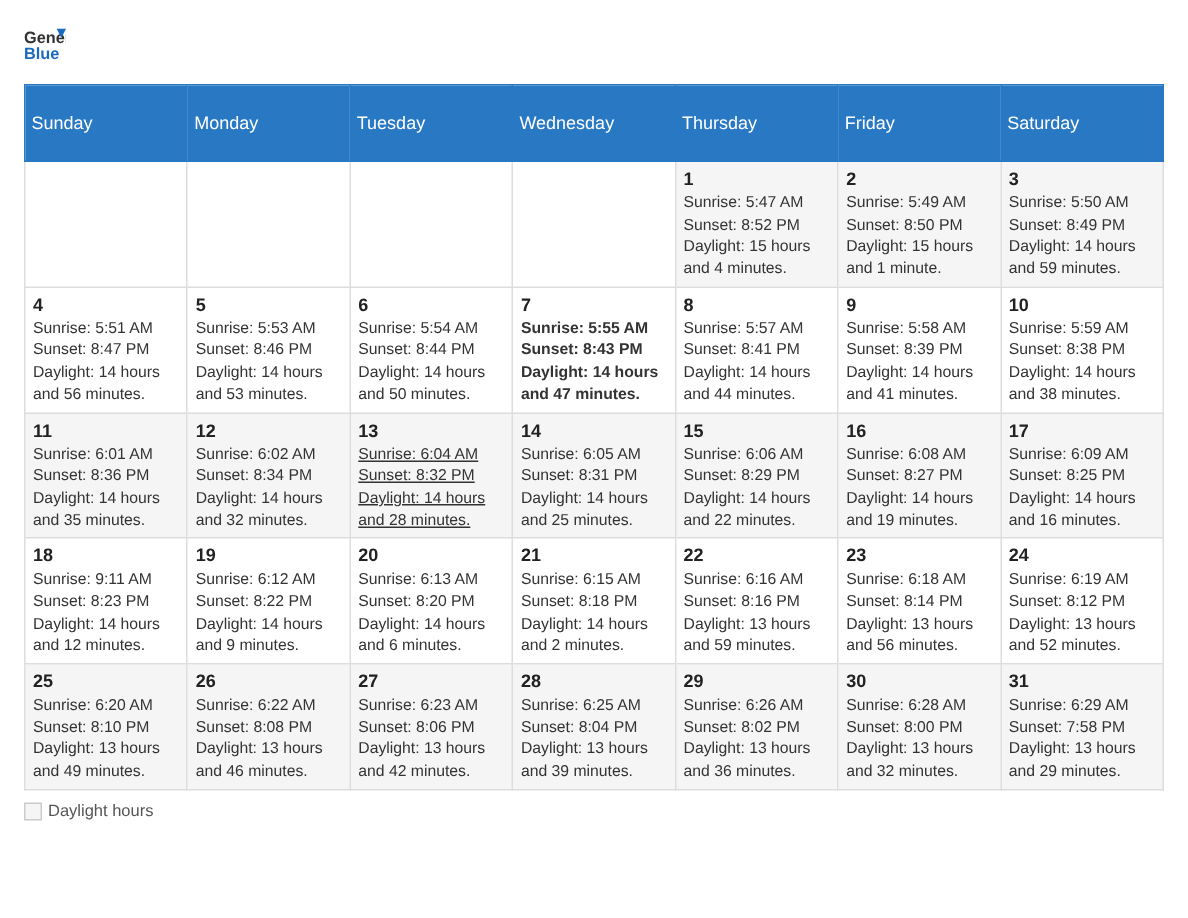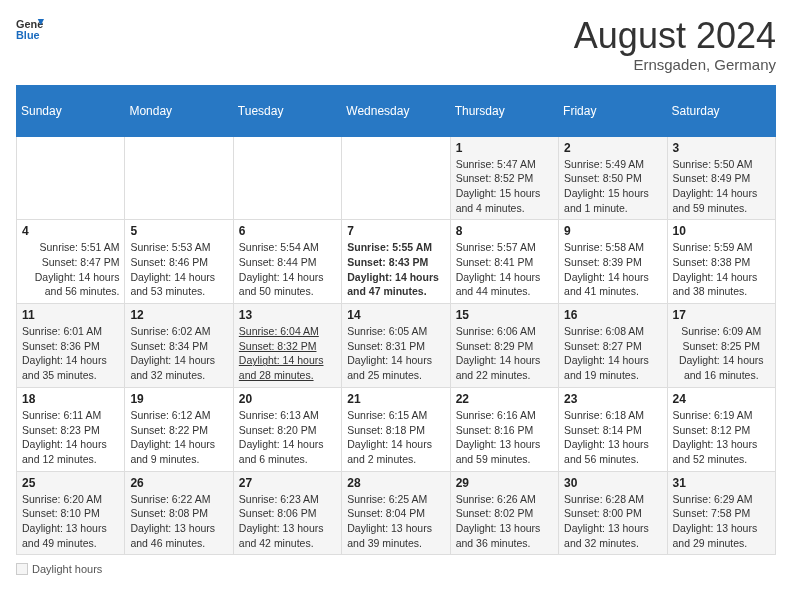--- a/index.html
+++ b/index.html
@@ -102,24 +102,20 @@
 </head>
 <body>
 
 <div class="header-area">
   <div class="logo">
     <svg class="logo-icon" viewBox="0 0 36 36">
       <text x="0" y="16" font-size="14" font-weight="bold" fill="#333">General</text>
       <text x="0" y="30" font-size="14" font-weight="bold" fill="#1a6bbf">Blue</text>
       <polygon points="28,4 36,4 32,12" fill="#1a6bbf"></polygon>
     </svg>
-  </div>
-  <div class="title-area">
-    <div class="month-year">August 2024</div>
-    <div class="location">Ernsgaden, Germany</div>
   </div>
 </div>
 
 <table class="calendar-table">
   <thead>
     <tr>
     <th>Sunday</th>
         <th>Monday</th>
         <th>Tuesday</th>
         <th>Wednesday</th>
@@ -149,21 +145,21 @@
         <td>
           <div class="day-number">3</div>
           <div class="day-info" style="white-space: pre-line;">Sunrise: 5:50 AM
 Sunset: 8:49 PM
 Daylight: 14 hours and 59 minutes.</div>
         </td>
       </tr>
       <tr>
         <td>
           <div class="day-number">4</div>
-          <div class="day-info" style="white-space: pre-line; text-align: right;">Sunrise: 5:51 AM
+          <div class="day-info" style="white-space: pre-line;">Sunrise: 5:51 AM
 Sunset: 8:47 PM
 Daylight: 14 hours and 56 minutes.</div>
         </td>
         <td>
           <div class="day-number">5</div>
           <div class="day-info" style="white-space: pre-line;">Sunrise: 5:53 AM
 Sunset: 8:46 PM
 Daylight: 14 hours and 53 minutes.</div>
         </td>
         <td>
@@ -229,29 +225,29 @@
 Daylight: 14 hours and 22 minutes.</div>
         </td>
         <td>
           <div class="day-number">16</div>
           <div class="day-info" style="white-space: pre-line;">Sunrise: 6:08 AM
 Sunset: 8:27 PM
 Daylight: 14 hours and 19 minutes.</div>
         </td>
         <td>
           <div class="day-number">17</div>
-          <div class="day-info" style="white-space: pre-line; text-align: center;">Sunrise: 6:09 AM
+          <div class="day-info" style="white-space: pre-line;">Sunrise: 6:09 AM
 Sunset: 8:25 PM
 Daylight: 14 hours and 16 minutes.</div>
         </td>
       </tr>
       <tr>
         <td>
           <div class="day-number">18</div>
-          <div class="day-info" style="white-space: pre-line;">Sunrise: 6:11 AM
+          <div class="day-info" style="white-space: pre-line;">Sunrise: 9:11 AM
 Sunset: 8:23 PM
 Daylight: 14 hours and 12 minutes.</div>
         </td>
         <td>
           <div class="day-number">19</div>
           <div class="day-info" style="white-space: pre-line;">Sunrise: 6:12 AM
 Sunset: 8:22 PM
 Daylight: 14 hours and 9 minutes.</div>
         </td>
         <td>

